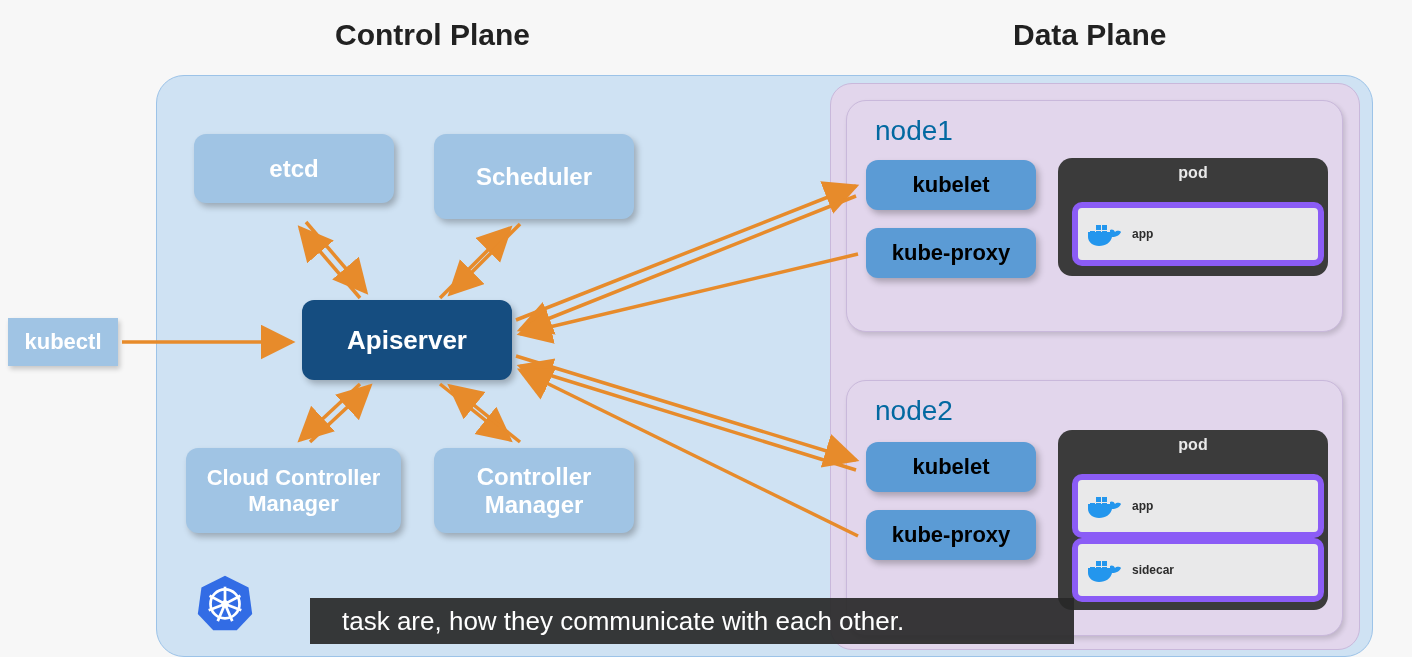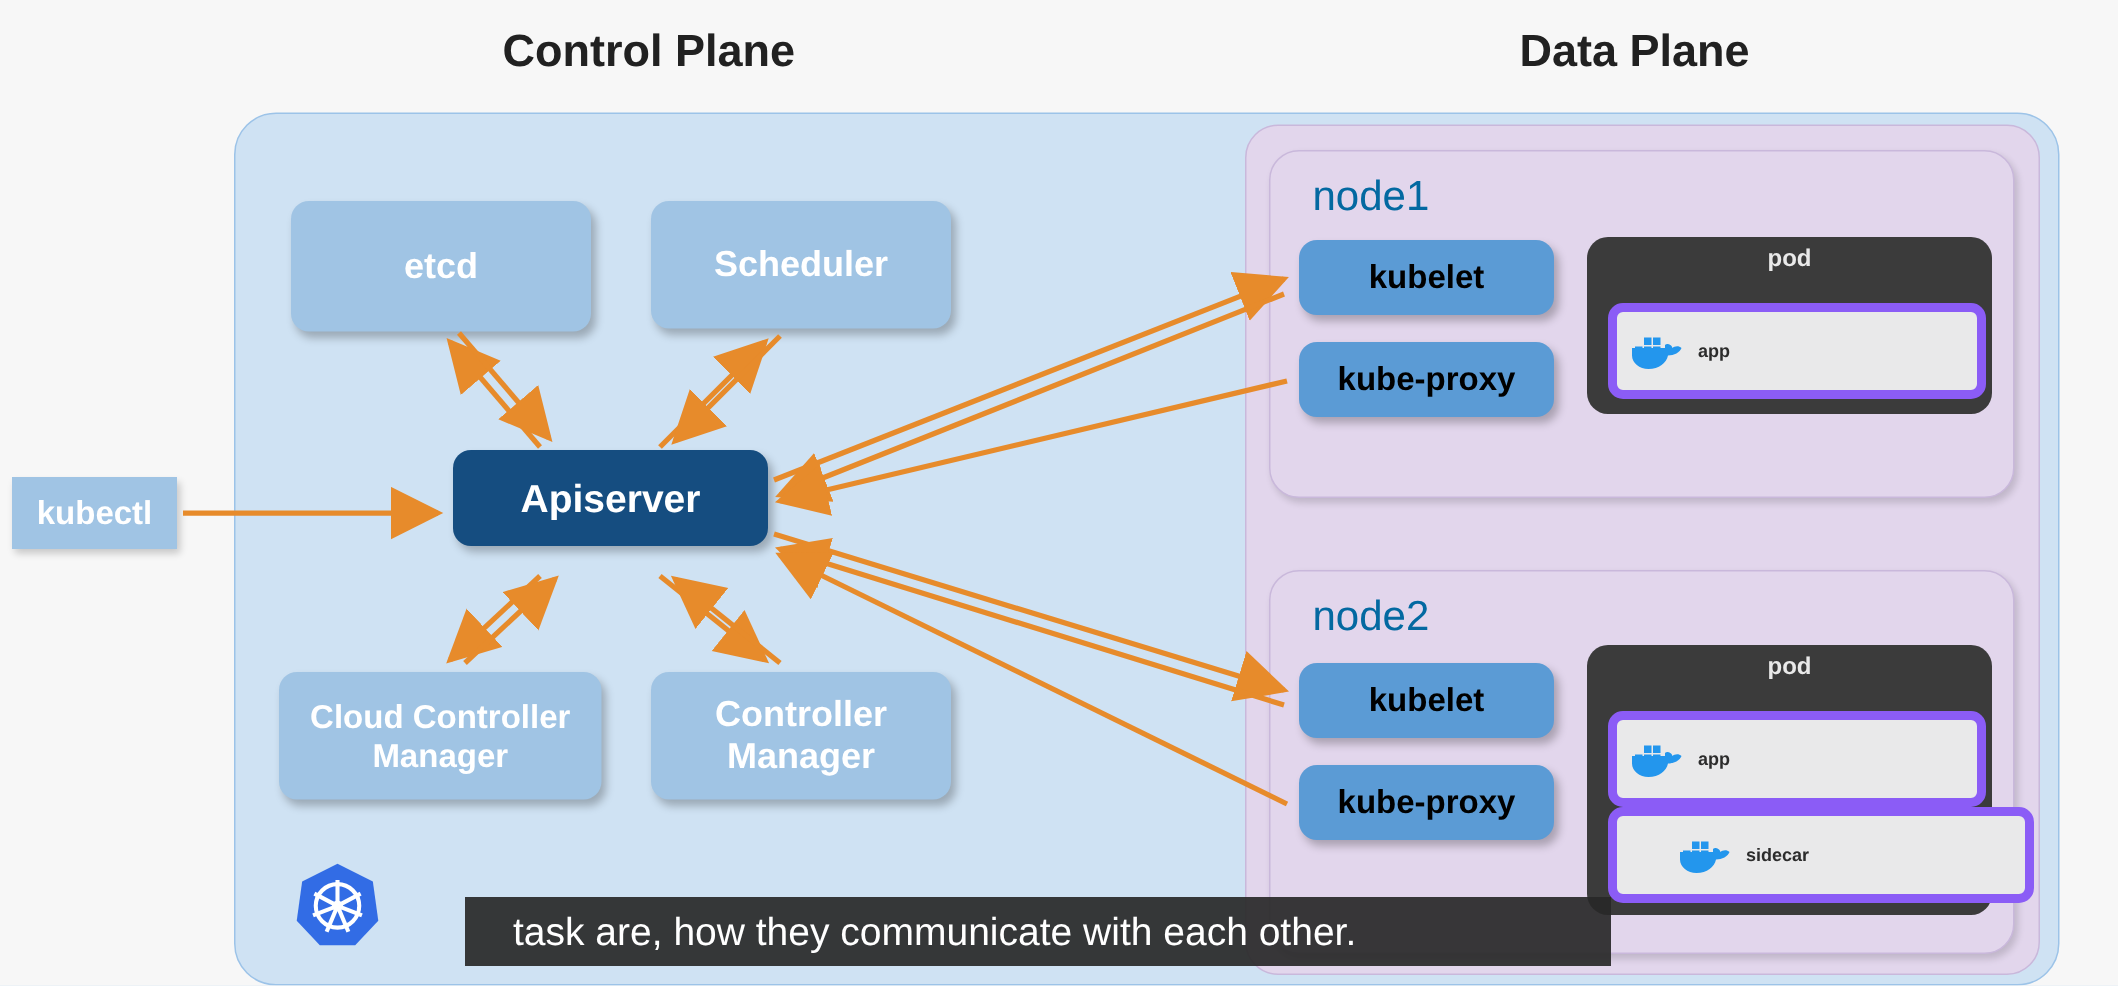--- a/index.html
+++ b/index.html
@@ -25,23 +25,23 @@
 </head>
 <body>
 
 <div class="stage">
 
   <div class="heading" style="left:335px;top:18px;">Control Plane</div>
   <div class="heading" style="left:1013px;top:18px;">Data Plane</div>
 
   <div class="cluster"></div>
 
-  <div class="box lightblue" style="left:194px;top:134px;width:200px;height:87px;">etcd</div>
+  <div class="box lightblue" style="left:194px;top:134px;width:200px;height:69px;">etcd</div>
   <div class="box lightblue" style="left:434px;top:134px;width:200px;height:85px;">Scheduler</div>
-  <div class="box darkblue" style="left:302px;top:300px;width:210px;height:64px;">Apiserver</div>
+  <div class="box darkblue" style="left:302px;top:300px;width:210px;height:80px;">Apiserver</div>
   <div class="box lightblue" style="left:186px;top:448px;width:215px;height:85px;font-size:22px;white-space:pre-line;">Cloud Controller
 Manager</div>
   <div class="box lightblue" style="left:434px;top:448px;width:200px;height:85px;white-space:pre-line;">Controller
 Manager</div>
 
   <div class="kubectl">kubectl</div>
 
   <div class="data-plane"></div>
 
   <div class="node" style="left:846px;top:100px;width:495px;height:230px;">
@@ -79,21 +79,21 @@
             <rect x="2" y="10" width="5" height="5"></rect>
             <rect x="8" y="10" width="5" height="5"></rect>
             <rect x="14" y="10" width="5" height="5"></rect>
             <rect x="8" y="4" width="5" height="5"></rect>
             <rect x="14" y="4" width="5" height="5"></rect>
             <path d="M0 16 h24 c4 0 8 -2 9 -5 c-2 -2 -5 -1 -6 0 c-1 -3 -4 -3 -5 -2 v2 H0z M0 16 c0 5 5 9 11 9 c7 0 12 -4 13 -9z"></path>
           </g>
         </svg>
       <span>app</span>
     </div>
-    <div class="app" style="left:14px;top:108px;width:240px;height:52px;padding-left:32px;">
+    <div class="app" style="left:14px;top:108px;width:240px;height:52px;">
       <svg width="34" height="26" viewBox="0 0 34 26">
           <g fill="#2396ed">
             <rect x="2" y="10" width="5" height="5"></rect>
             <rect x="8" y="10" width="5" height="5"></rect>
             <rect x="14" y="10" width="5" height="5"></rect>
             <rect x="8" y="4" width="5" height="5"></rect>
             <rect x="14" y="4" width="5" height="5"></rect>
             <path d="M0 16 h24 c4 0 8 -2 9 -5 c-2 -2 -5 -1 -6 0 c-1 -3 -4 -3 -5 -2 v2 H0z M0 16 c0 5 5 9 11 9 c7 0 12 -4 13 -9z"></path>
           </g>
         </svg>

